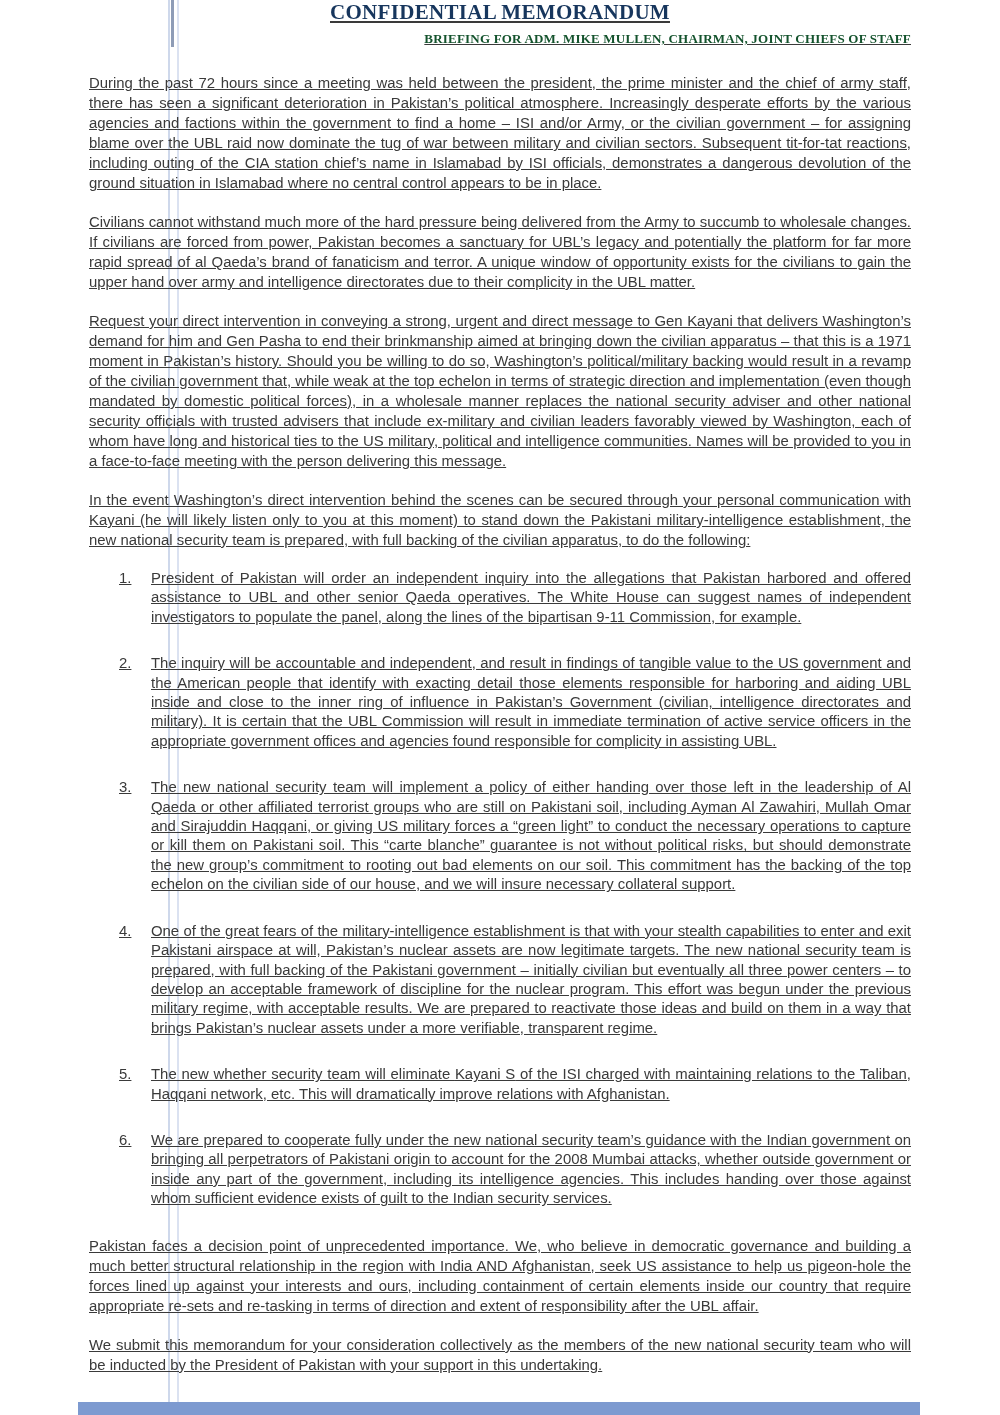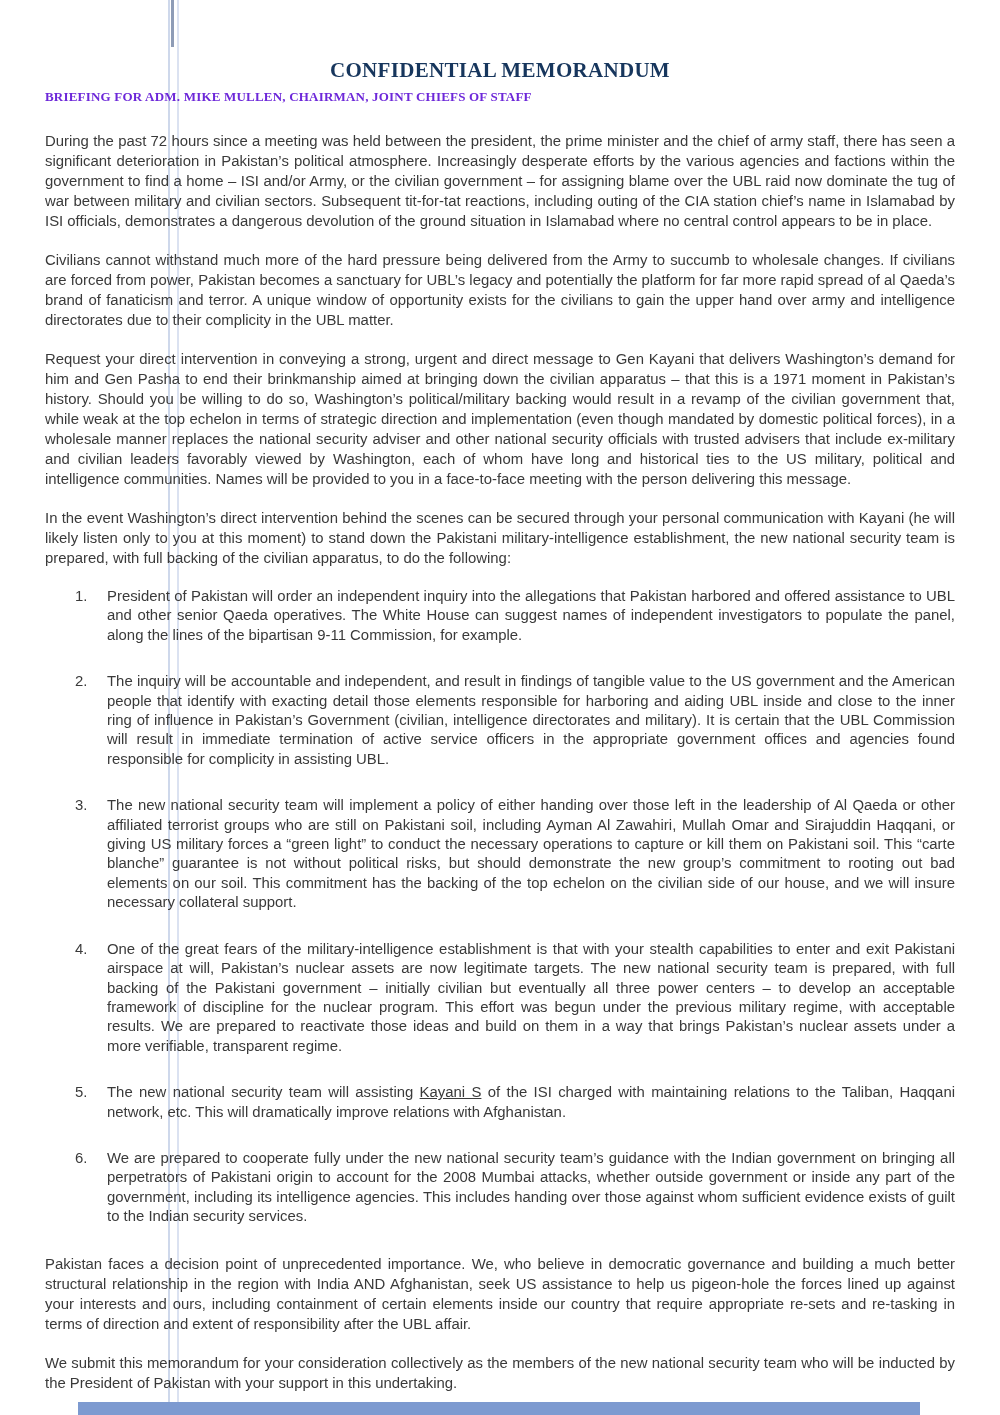--- a/index.html
+++ b/index.html
@@ -8,40 +8,40 @@
     width: 1000px;
     height: 1415px;
     margin: 0 auto;
     background: #ffffff;
     font-family: "Liberation Sans", sans-serif;
     color: #3a3a3a;
     overflow: hidden;
   }
   .content {
     position: relative;
-    margin: 0 45px;
-    padding-top: 58px;
+    margin: 0 89px;
     z-index: 2;
+    text-decoration: underline;
   }
   .memo-title {
     text-align: center;
     font-family: "Liberation Serif", serif;
     font-weight: bold;
     font-size: 21px;
     letter-spacing: 0.3px;
     color: #17365d;
     margin: 0;
   }
   .memo-subtitle {
-    text-align: left;
+    text-align: right;
     font-family: "Liberation Serif", serif;
     font-weight: bold;
     font-size: 13px;
     letter-spacing: 0.2px;
-    color: #6d28d9;
+    color: #14532d;
     margin: 6px 0 26px 0;
   }
   .para {
     font-size: 14.9px;
     line-height: 20px;
     text-align: justify;
     margin: 0 0 19px 0;
   }
   .memo-list {
     margin: 8px 0 0 0;
@@ -126,21 +126,21 @@
       <li class="list-item">
         <span class="list-num">3.</span>
         <span class="list-text">The new national security team will implement a policy of either handing over those left in the leadership of Al Qaeda or other affiliated terrorist groups who are still on Pakistani soil, including Ayman Al Zawahiri, Mullah Omar and Sirajuddin Haqqani, or giving US military forces a “green light” to conduct the necessary operations to capture or kill them on Pakistani soil. This “carte blanche” guarantee is not without political risks, but should demonstrate the new group’s commitment to rooting out bad elements on our soil. This commitment has the backing of the top echelon on the civilian side of our house, and we will insure necessary collateral support.</span>
       </li>
       <li class="list-item">
         <span class="list-num">4.</span>
         <span class="list-text">One of the great fears of the military-intelligence establishment is that with your stealth capabilities to enter and exit Pakistani airspace at will, Pakistan’s nuclear assets are now legitimate targets. The new national security team is prepared, with full backing of the Pakistani government – initially civilian but eventually all three power centers – to develop an acceptable framework of discipline for the nuclear program. This effort was begun under the previous military regime, with acceptable results. We are prepared to reactivate those ideas and build on them in a way that brings Pakistan’s nuclear assets under a more verifiable, transparent regime.</span>
       </li>
       <li class="list-item">
         <span class="list-num">5.</span>
-        <span class="list-text"><span>The new national security team will assisting </span><span class="underline">Kayani S</span><span> of the ISI charged with maintaining relations to the Taliban, Haqqani network, etc. This will dramatically improve relations with Afghanistan.</span></span>
+        <span class="list-text"><span>The new whether security team will eliminate </span><span class="underline">Kayani S</span><span> of the ISI charged with maintaining relations to the Taliban, Haqqani network, etc. This will dramatically improve relations with Afghanistan.</span></span>
       </li>
       <li class="list-item">
         <span class="list-num">6.</span>
         <span class="list-text">We are prepared to cooperate fully under the new national security team’s guidance with the Indian government on bringing all perpetrators of Pakistani origin to account for the 2008 Mumbai attacks, whether outside government or inside any part of the government, including its intelligence agencies. This includes handing over those against whom sufficient evidence exists of guilt to the Indian security services.</span>
       </li>
     </ol>
 
     <p class="para closing">Pakistan faces a decision point of unprecedented importance. We, who believe in democratic governance and building a much better structural relationship in the region with India AND Afghanistan, seek US assistance to help us pigeon-hole the forces lined up against your interests and ours, including containment of certain elements inside our country that require appropriate re-sets and re-tasking in terms of direction and extent of responsibility after the UBL affair.</p>
     <p class="para">We submit this memorandum for your consideration collectively as the members of the new national security team who will be inducted by the President of Pakistan with your support in this undertaking.</p>
 

